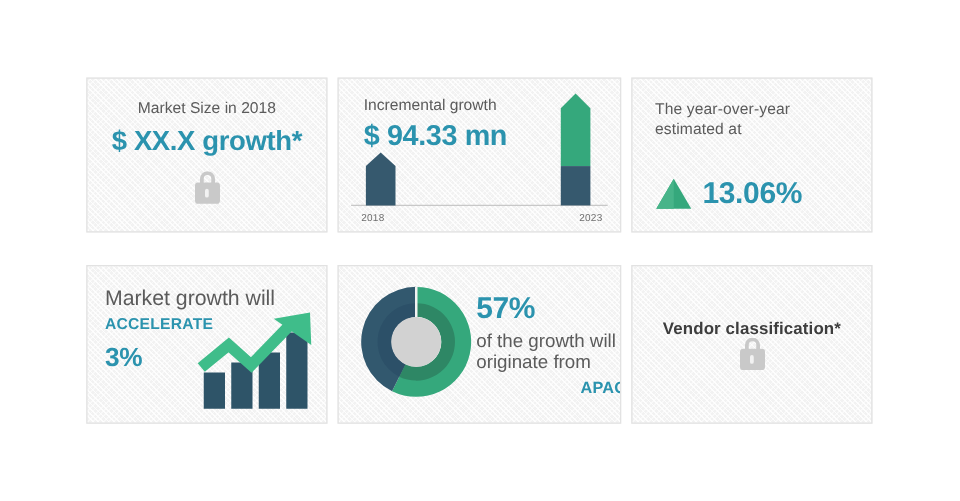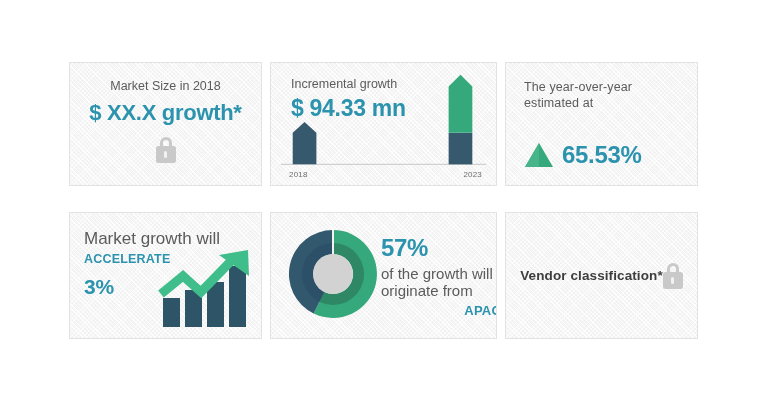--- a/index.html
+++ b/index.html
@@ -164,21 +164,21 @@
     width: 120px;
   }
   #apac-pct { font-size: 24px; line-height: 26px; }
   #apac-l1, #apac-l2 { font-size: 15px; color: #5b5b5b; line-height: 17px; }
   #apac-l1 { margin-top: 4px; }
   #apac-region { font-size: 13px; margin-top: 4px; text-align: right; }
 
   
   #card-vendor .pad {
     display: flex;
-    flex-direction: row;
+    flex-direction: column;
     align-items: center;
     justify-content: center;
   }
   #vendor-title {
     font-size: 13.5px;
     color: #3d3d3d;
     font-weight: bold;
     letter-spacing: 0.1px;
   }
 </style>
@@ -220,21 +220,21 @@
   <div class="card" id="card-yoy">
     <div class="pad">
       <div class="lede">The year-over-year</div>
       <div class="lede">estimated at</div>
     </div>
     <div id="yoy-row">
       <svg width="30" height="26" viewBox="0 0 30 26">
         <polygon points="15,1 29,25 1,25" fill="#35a87c"></polygon>
         <polygon points="15,1 15,25 1,25" fill="#47b489"></polygon>
       </svg>
-      <span id="yoy-value" class="big-teal">65.53%</span>
+      <span id="yoy-value" class="big-teal">13.06%</span>
     </div>
   </div>
 
   <div class="card" id="card-cagr">
     <div class="pad">
       <div id="cagr-l1">Market growth will</div>
       <div id="cagr-l2" class="teal-word">ACCELERATE</div>
       <div id="cagr-value" class="big-teal">3%</div>
     </div>
     <svg id="cagr-icon" width="96" height="84" viewBox="0 0 96 84">

